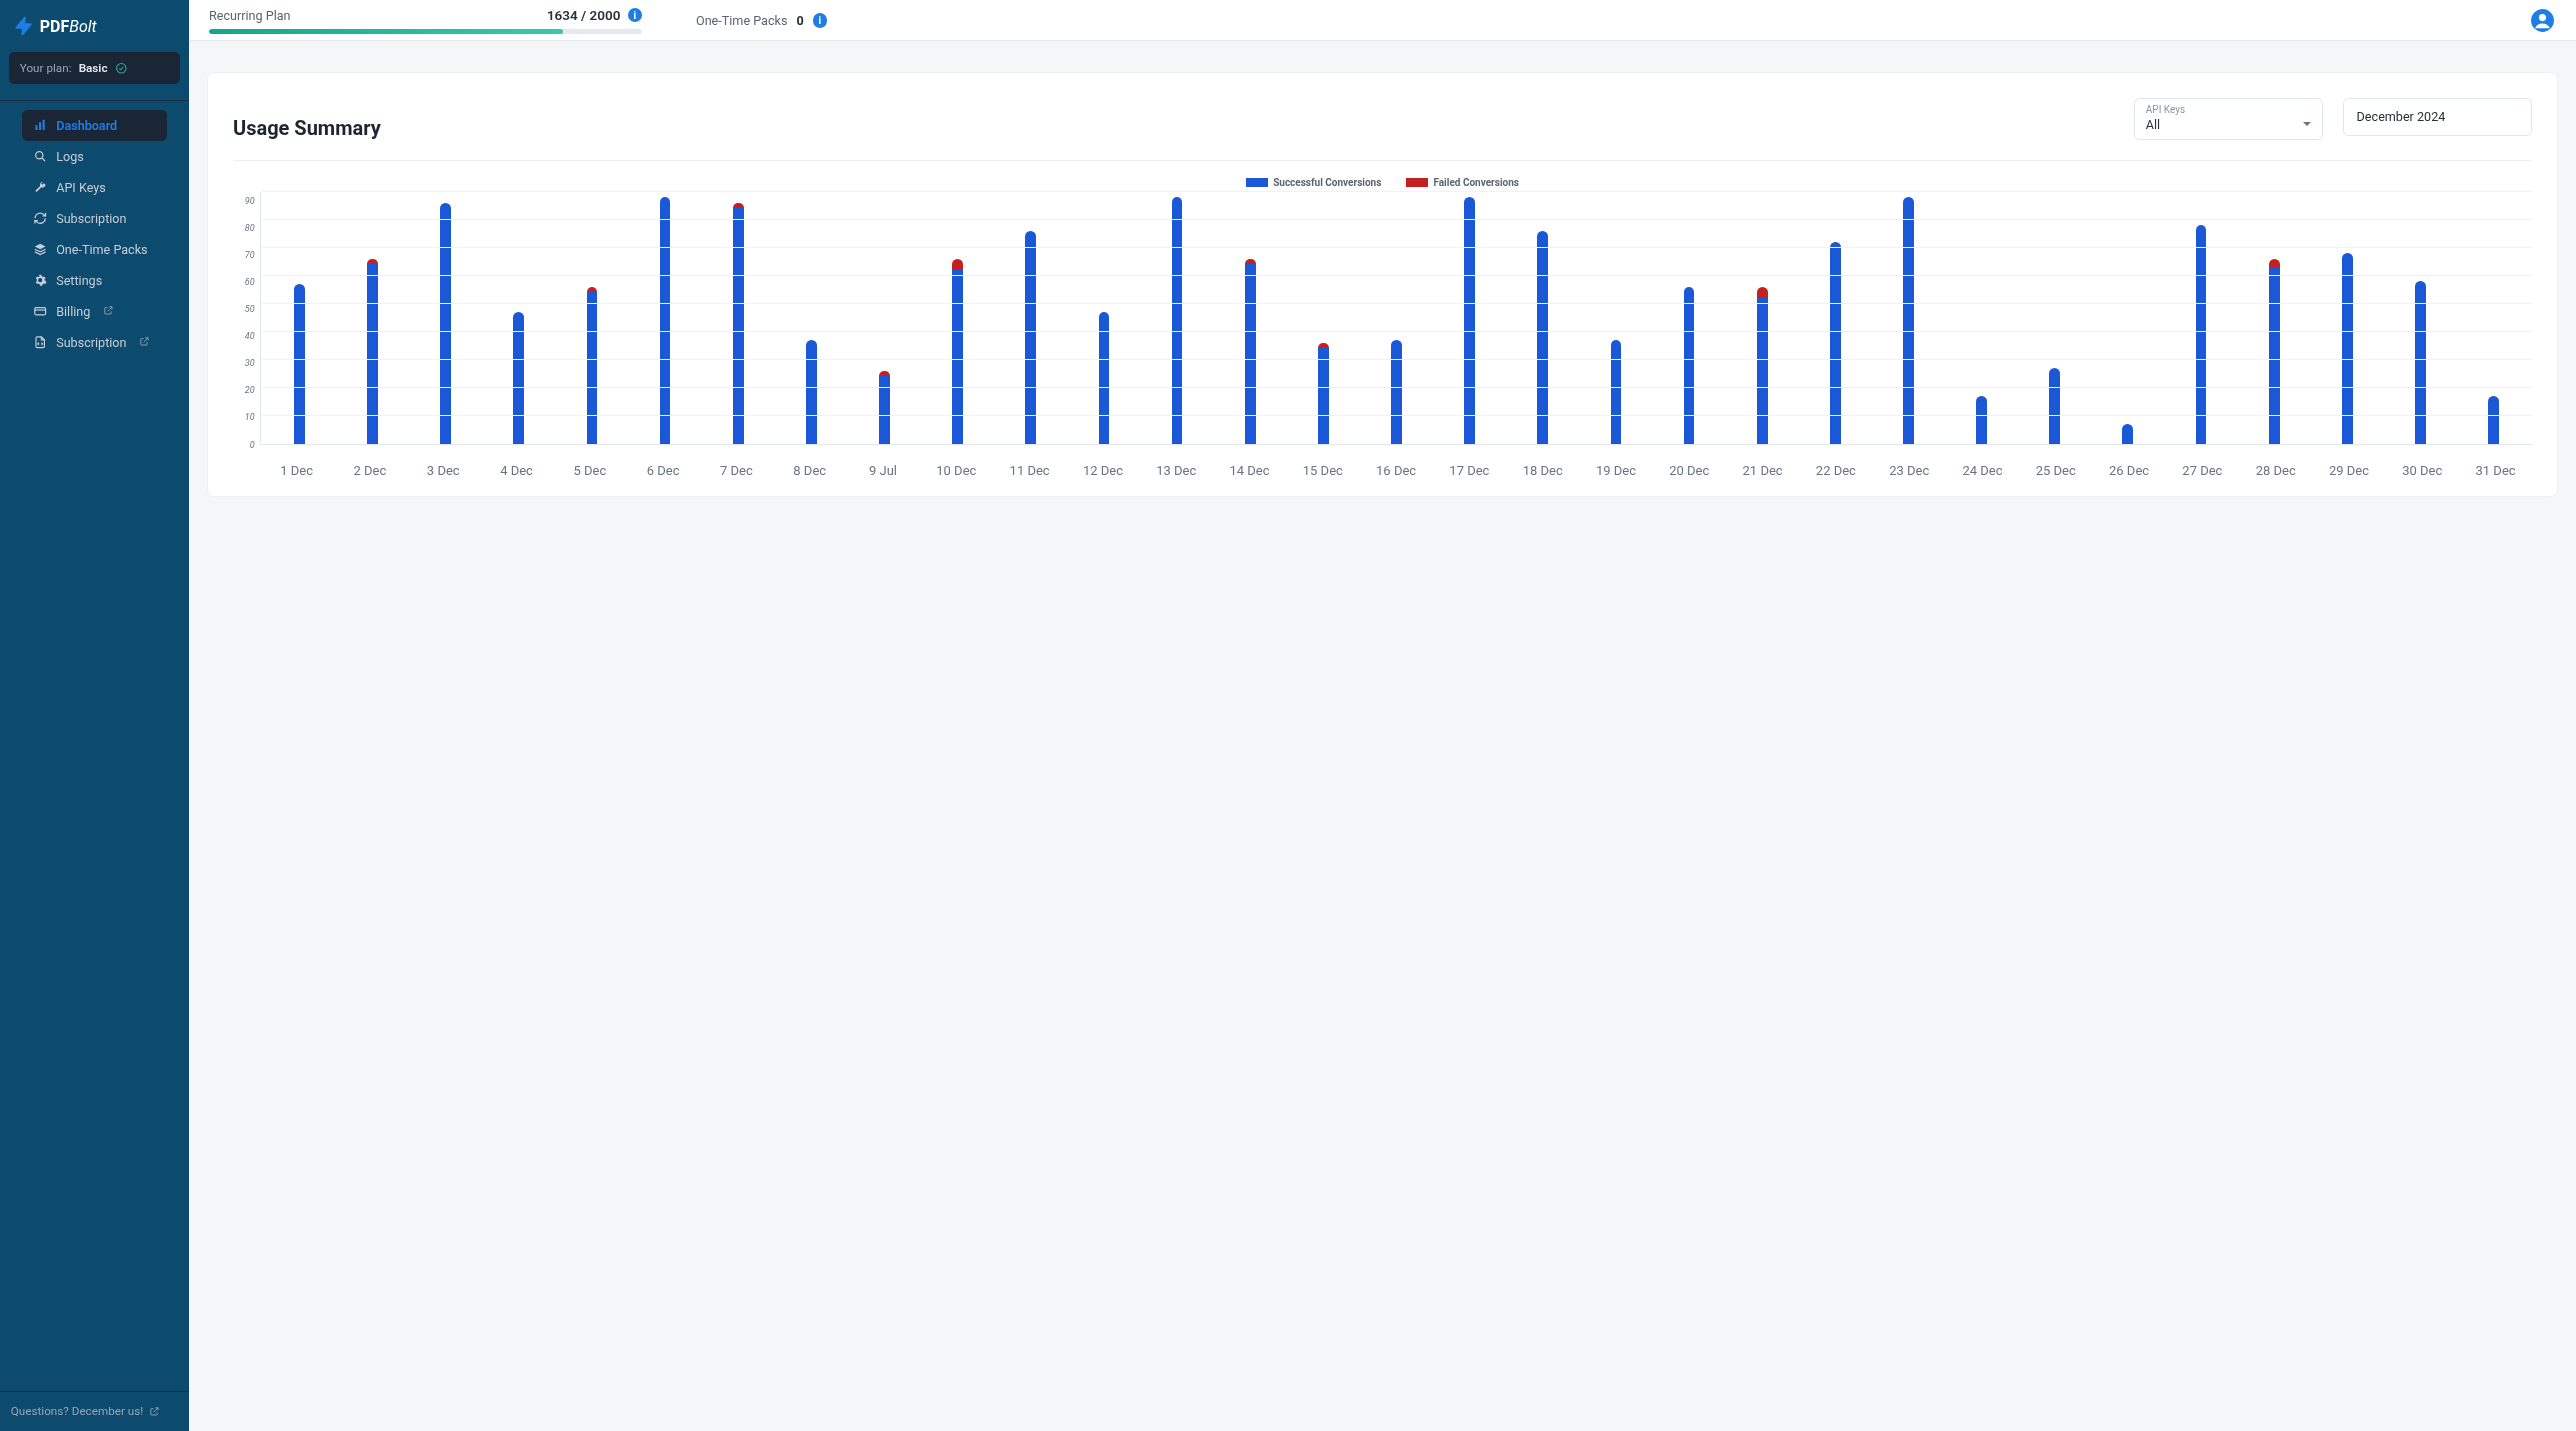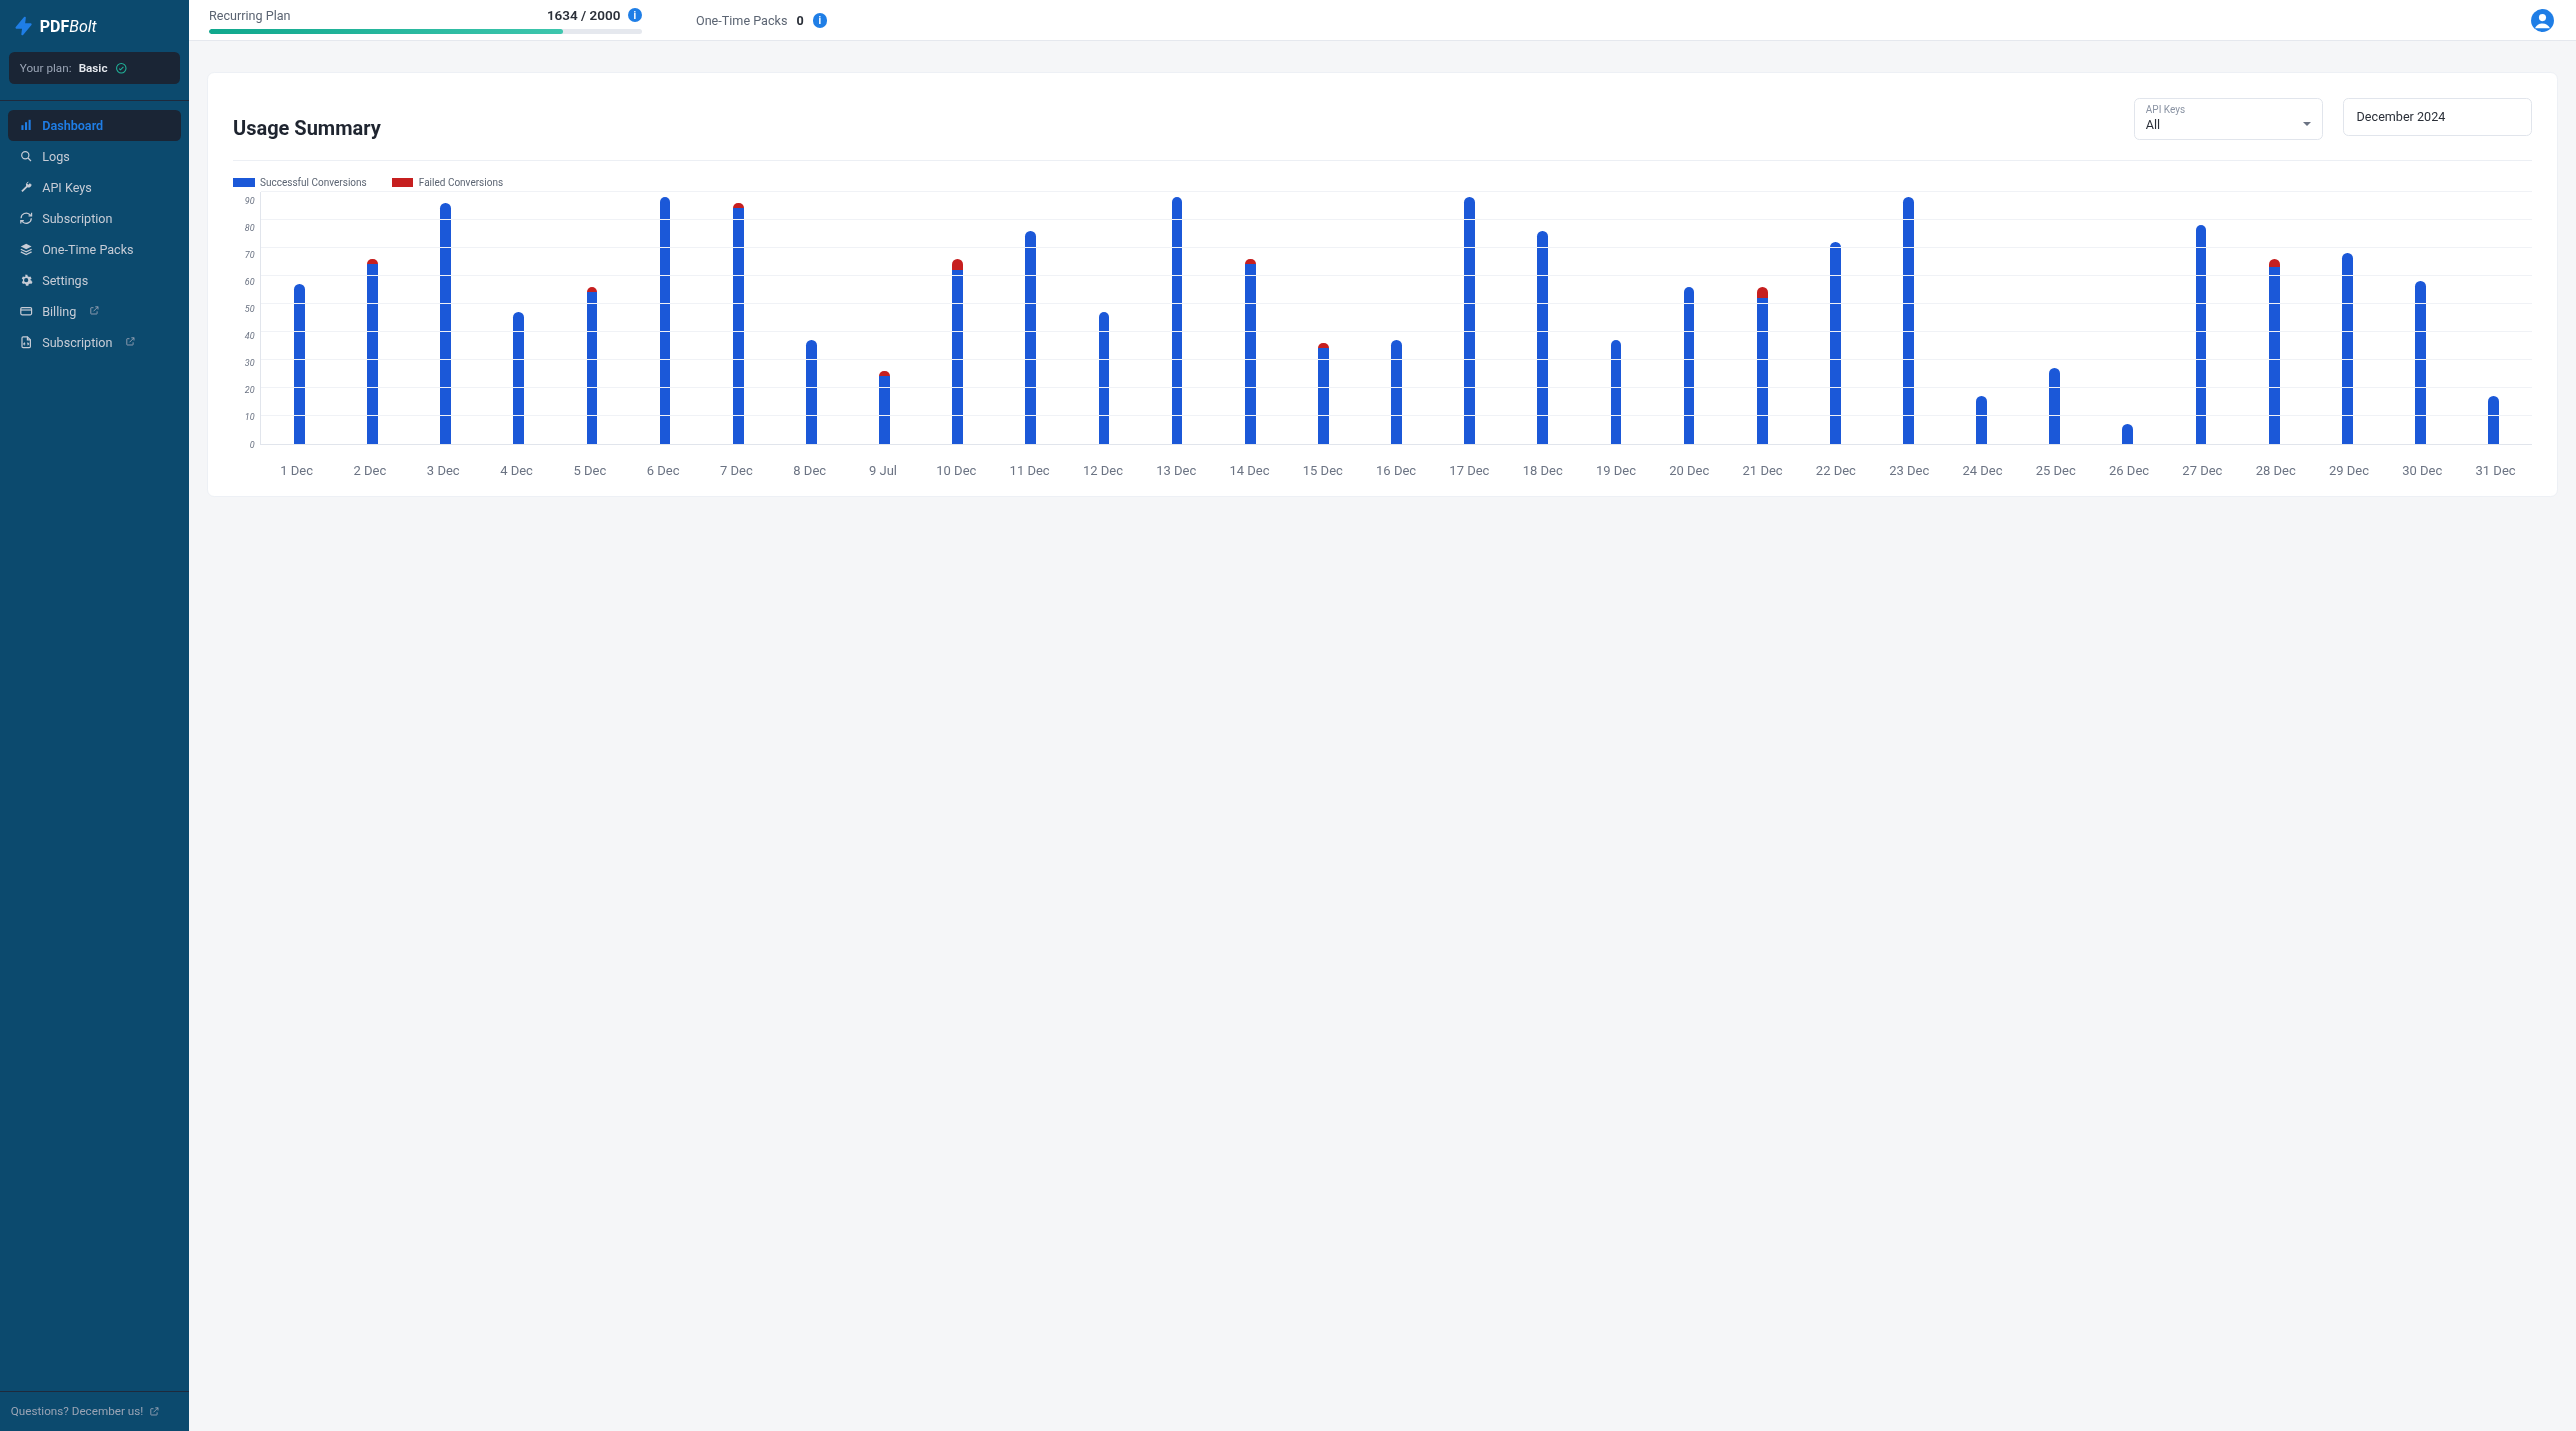--- a/index.html
+++ b/index.html
@@ -13,21 +13,21 @@
   }
   .logo { display: flex; align-items: center; gap: 5.4px; padding: 16px 14.4px 10.8px 14.4px; color: #fff; font-weight: 700; font-size: 16px; }
   .logo svg { width: 20px; height: 20px; }
   .logo .thin { font-weight: 400; font-style: italic; }
   .plan-box {
     margin: 5.4px 9px 16px 9px; background: #1a2535; border-radius: 5.4px; padding: 9px 10.8px;
     display: flex; align-items: center; gap: 7.2px; font-size: 11.7px; color: #9aa4b5;
   }
   .plan-box .plan-name { color: #e6e9ef; font-weight: 600; }
   .plan-check { width: 12.6px; height: 12.6px; color: #20b39a; }
-  .nav { display: flex; flex-direction: column; padding: 0 8px; border-top: 0.9px solid #1e2a3d; padding-top: 9px; }
+  .nav { display: flex; flex-direction: column; padding: 0 22px; border-top: 0.9px solid #1e2a3d; padding-top: 9px; }
   .nav-item {
     display: flex; align-items: center; gap: 9px; padding: 8px 10.8px; border-radius: 5.4px;
     color: #c7ccd6; font-size: 12.6px; cursor: pointer;
   }
   .nav-item.active { background: #1a2535; color: #1f7ee6; font-weight: 600; }
   .nav-item .icon { width: 14.4px; height: 14.4px; display: inline-flex; align-items: center; justify-content: center; flex: 0 0 14.4px; }
   .nav-item.active .icon { color: #1f7ee6; }
   .nav-item .ext { width: 10.8px; height: 10.8px; margin-left: 3.6px; color: #9aa4b5; }
   .sidebar-footer {
     margin-top: auto; padding: 12.6px 10.8px; font-size: 11.7px; color: #9aa4b5; display: flex; align-items: center; gap: 5.4px;
@@ -60,21 +60,21 @@
   .filters { display: flex; gap: 9px; }
   .field { border: 0.9px solid #e1e5ec; border-radius: 5.4px; padding: 5.4px 10.8px 7.2px 10.8px; min-width: 189px; background: #fff; color: #2a2f38; cursor: pointer; }
   .field .label { font-size: 10px; color: #8a93a3; margin-bottom: 1.8px; }
   .field .value { font-size: 12.6px; display: flex; align-items: center; justify-content: space-between; gap: 9px; }
   .field .caret { width: 0; height: 0; border-left: 4.5px solid transparent; border-right: 4.5px solid transparent; border-top: 4.5px solid #6b7383; }
   .field.no-label { display: flex; align-items: center; padding: 0 12.6px; height: 38px; margin-left: 11px; }
   .field.no-label .value { width: 100%; }
 
   
   .chart-wrap { padding-top: 16px; }
-  .legend { display: flex; justify-content: flex-start; gap: 25px; font-size: 10px; color: #5b6472; margin-bottom: 3.6px; }
+  .legend { display: flex; justify-content: center; gap: 25px; font-size: 10px; color: #5b6472; margin-bottom: 3.6px; font-weight: bold; }
   .legend .item { display: flex; align-items: center; gap: 5.4px; }
   .legend .sw { width: 21.7px; height: 9px; }
   .sw.succ { background: #1b58d8; }
   .sw.fail { background: #c61f1f; }
 
   .chart { display: flex; height: 271px; }
   .y-axis { width: 27px; display: flex; flex-direction: column; justify-content: space-between; align-items: flex-end; padding-right: 5.4px; padding-bottom: 18px; font-size: 9px; color: #6b7383; }
   .y-axis div { line-height: 1; transform: translateY(4.5px); font-style: italic; }
   .plot { flex: 1; position: relative; border-left: 0.9px solid #e1e5ec; border-bottom: 0.9px solid #e1e5ec; margin-bottom: 18px; }
   .grid-line { position: absolute; left: 0; right: 0; height: 0.9px; background: #f0f2f6; }

